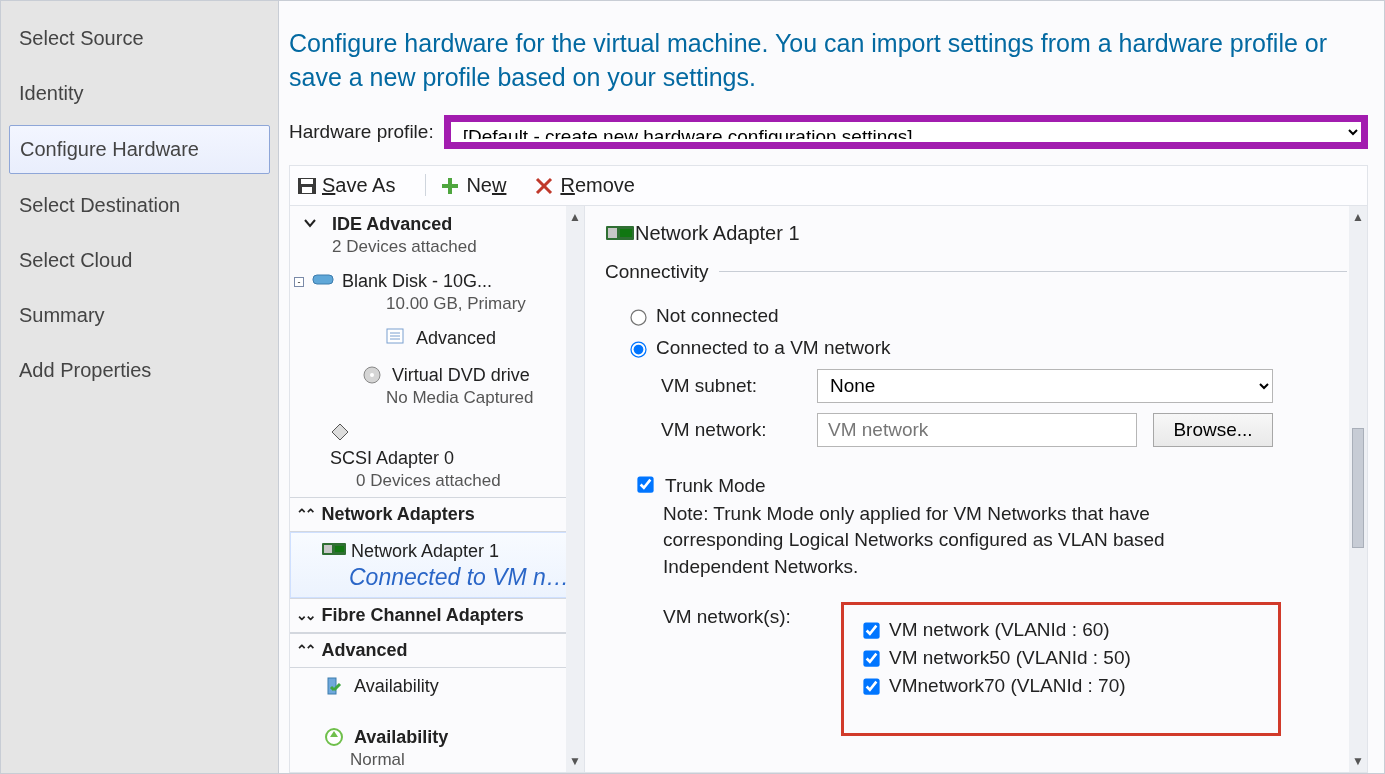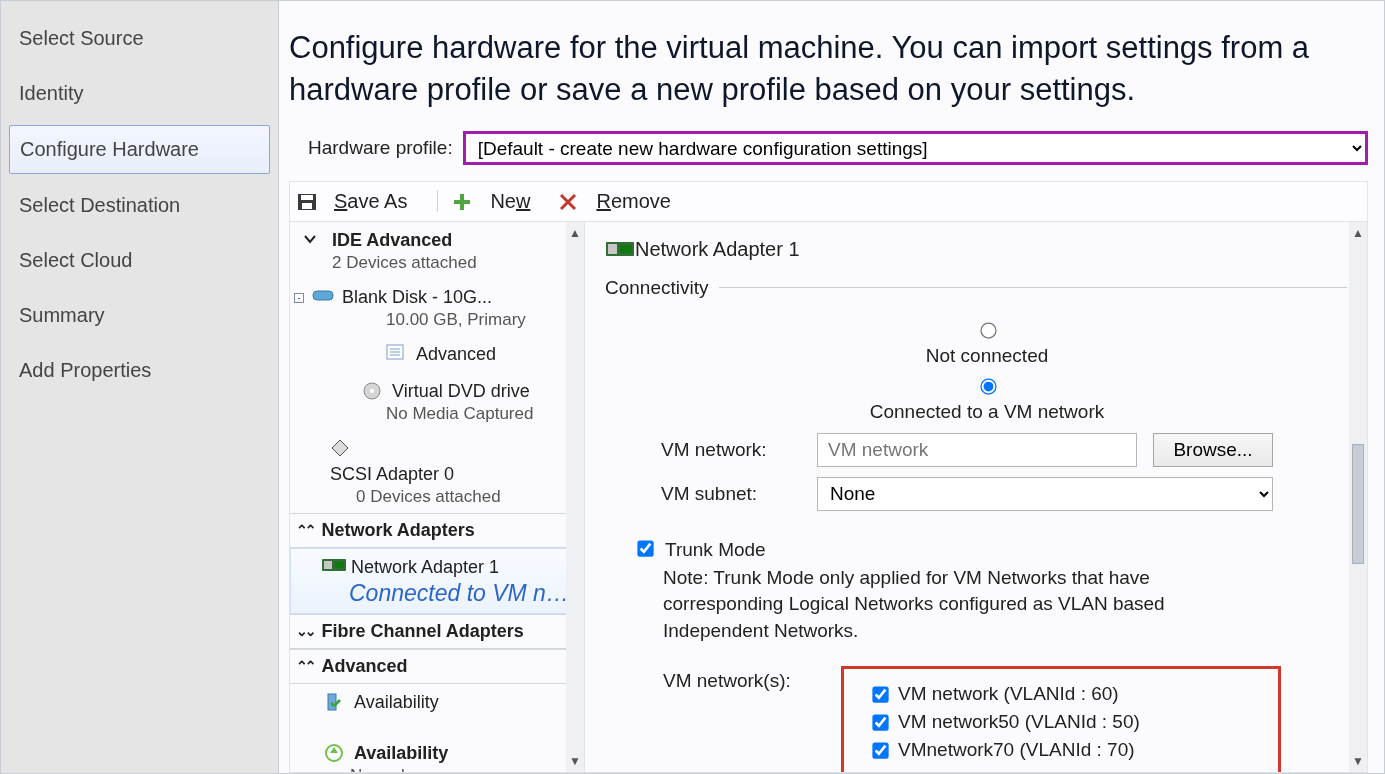--- a/index.html
+++ b/index.html
@@ -6,27 +6,27 @@
   html,body { margin:0; padding:0; height:100%; background:#f5f7fa; color:#222; }
   .app { display:flex; width:1385px; height:774px; border:1px solid #c8cdd5; background:#fbfbfd; }
 
   
   .nav { width:278px; border-right:1px solid #c8cdd5; background:#e5e5e5; padding-top:10px; }
   .nav-item { padding:16px 18px; font-size:20px; color:#444; cursor:pointer; }
   .nav-item.selected { border:1px solid #8ea6d8; border-radius:2px; background:linear-gradient(#f3f6ff,#e9eefc); margin:4px 8px; padding:12px 10px; }
 
   
   .right { flex:1; display:flex; flex-direction:column; padding:10px 16px 0 10px; }
-  .intro { color:#0f172a; font-size:31px; line-height:1.35; margin:16px 0 20px 0; }
+  .intro { color:#0369a1; font-size:25px; line-height:1.35; margin:16px 0 20px 0; }
   .hpline { display:flex; align-items:center; font-size:19px; margin-bottom:16px; }
-  .hpline label { margin-right:10px;margin-left:19px; }
-  .hpline select { flex:1; height:34px; font-size:19px; padding:3px 8px; background:#fff; border:3px solid #a21caf; }
+  .hpline label { margin-right:10px; }
+  .hpline select { flex:1; height:34px; font-size:19px; padding:3px 8px; background:#fff; border:7px solid #a21caf; }
 
   .toolbar { display:flex; align-items:center; font-size:20px; padding:6px 0; border:1px solid #e1e4ea; border-bottom:none; background:#fdfdff; }
-  .toolbar .btn { display:flex; align-items:center; gap:16px; margin-right:16px; padding:2px 6px; cursor:pointer; }
+  .toolbar .btn { display:flex; align-items:center; gap:4px; margin-right:16px; padding:2px 6px; cursor:pointer; }
   .toolbar .btn .ul { text-decoration:underline; }
   .sep { width:1px; height:22px; background:#cfd5dd; margin:0 8px; }
 
   .content { display:flex; flex:1; border:1px solid #e1e4ea; overflow:hidden; }
   .treewrap { width:295px; border-right:1px solid #e1e4ea; position:relative; }
   .tree { height:100%; overflow:hidden; font-size:18px; color:#222; padding-top:0; }
   .tree-scroll { position:absolute; right:0; top:0; bottom:0; width:18px; background:#eef0f4; display:flex; flex-direction:column; align-items:center; }
   .tree-scroll .arrow { font-size:12px; color:#555; padding:4px 0; cursor:pointer;}
   .tree-scroll .track { flex:1; }
 
@@ -45,36 +45,36 @@
   
   .detail { flex:1; position:relative; padding:10px 20px 0 20px; overflow:hidden; font-size:19px; }
   .detail-scroll { position:absolute; right:0; top:0; bottom:0; width:18px; background:#eef0f4; display:flex; flex-direction:column; align-items:center; }
   .detail-scroll .arrow { font-size:12px; color:#555; padding:4px 0; cursor:pointer;}
   .detail-scroll .thumb { width:12px; flex:0 0 120px; background:#c7ccd5; border:1px solid #a9afb9; margin-top:200px;}
   .detail-scroll .track { flex:1; }
 
   .detail-title { display:flex; align-items:center; gap:8px; font-size:20px; padding:6px 0 16px 0; border-bottom:0; }
   fieldset.conn { border:none; border-top:1px solid #c8cdd5; margin:0 0 14px 0; padding:14px 0 0 0; }
   fieldset.conn legend { padding:0 10px 0 0; font-size:19px; color:#222; }
-  .radio-row { display:flex; align-items:center; gap:8px; margin:8px 0 10px 22px; font-size:19px;flex-direction:column; }
+  .radio-row { display:flex; align-items:center; gap:8px; margin:8px 0 10px 22px; font-size:19px; }
   .radio-row input { transform:scale(1.25); }
 
   .form-row { display:flex; align-items:center; margin:10px 0 10px 56px; gap:16px; }
   .form-row .lbl { width:140px; }
   .form-row input[type=text] { width:320px; height:34px; font-size:19px; padding:4px 10px; color:#777; border:1px solid #b6b6b6; }
   .form-row button { width:120px; height:34px; font-size:19px; background:linear-gradient(#f7f7f7,#e9e9e9); border:1px solid #a7a7a7; cursor:pointer; }
   .form-row select { width:456px; height:34px; font-size:19px; padding:4px 8px; border:1px solid #b6b6b6; background:#fff;}
 
   .chk-row { display:flex; align-items:flex-start; gap:10px; margin:18px 0 4px 30px; }
   .chk-row input { transform:scale(1.25); margin-top:3px;}
   .note { margin:4px 0 0 58px; color:#222; font-size:19px; line-height:1.4; max-width:600px; }
 
   .netrow { display:flex; align-items:flex-start; margin:22px 0 0 58px; gap:20px; }
   .netrow .lbl { width:158px; padding-top:4px;}
-  .netlist { border:3px solid #d13a2a; padding:8px 20px 30px 26px; width:440px; }
+  .netlist { border:3px solid #d13a2a; padding:8px 20px 30px 17px; width:440px; }
   .netlist label { display:flex; align-items:center; gap:8px; font-size:19px; margin:6px 0; }
   .netlist input { transform:scale(1.25); }
 
   svg { display:block; }
 </style>
 </head>
 <body>
 
 <div class="app">
 
@@ -293,28 +293,28 @@
           <div class="radio-row">
             <input type="radio" name="conn" style="">
             <span>Not connected</span>
           </div>
           <div class="radio-row">
             <input type="radio" name="conn" checked="" style="">
             <span>Connected to a VM network</span>
           </div>
 
           <div class="form-row">
+            <span class="lbl">VM subnet:</span>
+            <select><option>None</option></select>
+          </div>
+
+          <div class="form-row">
             <span class="lbl">VM network:</span>
             <input type="text" value="VM network" style="">
             <button>Browse...</button>
-          </div>
-
-          <div class="form-row">
-            <span class="lbl">VM subnet:</span>
-            <select><option>None</option></select>
           </div>
         </fieldset>
 
         <div class="chk-row">
           <input type="checkbox" checked="" style="">
           <span>Trunk Mode</span>
         </div>
         <div class="note">Note: Trunk Mode only applied for VM Networks that have corresponding Logical Networks configured as VLAN based Independent Networks.</div>
 
         <div class="netrow">

